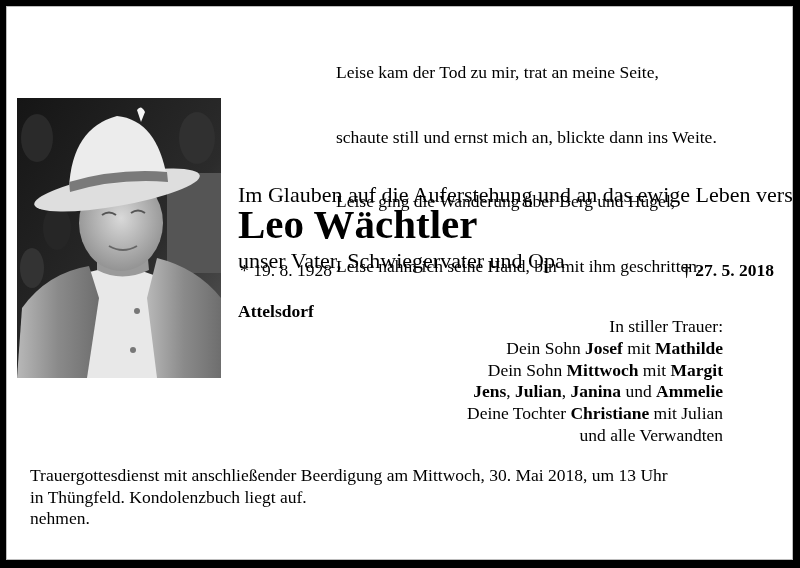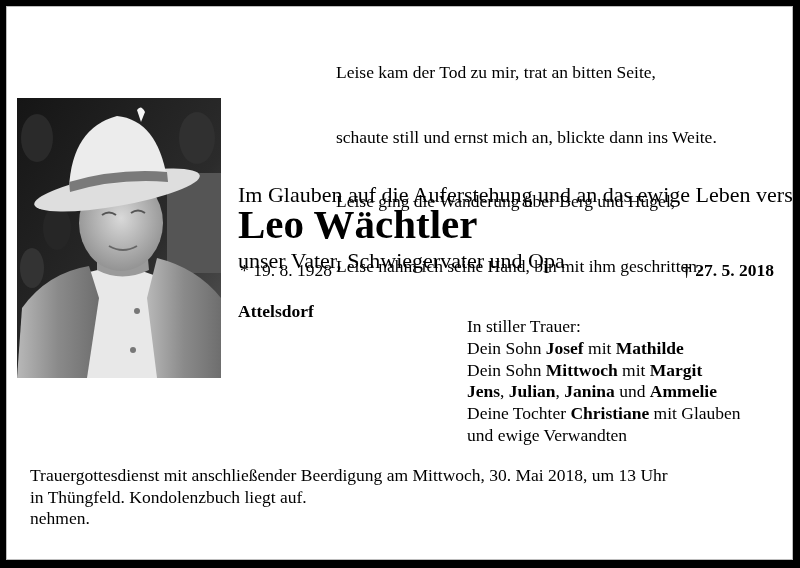--- a/index.html
+++ b/index.html
@@ -69,38 +69,38 @@
     font-size: 17.5px;
     line-height: 22px;
     font-weight: bold;
   }
   .mourners {
     position: absolute;
     left: 467px; top: 316px;
     font-size: 17.5px;
     line-height: 21.8px;
   }
-  .mourners .line { white-space: pre; }
+  .mourners .line { white-space: pre; text-align: right; }
   .mourners b { font-weight: bold; }
   .footer {
     position: absolute;
     left: 30px; top: 465px;
     width: 755px;
     font-size: 17.5px;
     line-height: 21.5px;
   }
   .footer .line { white-space: pre; }
 </style>
 </head>
 <body>
 
 <div class="sheet"></div>
 
 <div class="poem">
-  <div>Leise kam der Tod zu mir, trat an bitten Seite,</div>
+  <div>Leise kam der Tod zu mir, trat an meine Seite,</div>
   <div>schaute still und ernst mich an, blickte dann ins Weite.</div>
   <div>Leise ging die Wanderung über Berg und Hügel,</div>
   <div>Leise nahm ich seine Hand, bin mit ihm geschritten.</div>
 </div>
 
 <div class="photo" title="black-and-white portrait of an elderly man wearing a straw hat and vest">
   <svg width="204" height="280" viewBox="0 0 204 280">
     <defs>
       <linearGradient id="bg" x1="0" y1="0" x2="1" y2="1">
         <stop offset="0" stop-color="#151515"></stop>
@@ -158,21 +158,21 @@
 <div class="name">Leo Wächtler</div>
 <div class="birth">* 19. 8. 1928</div>
 <div class="death">† 27. 5. 2018</div>
 <div class="place">Attelsdorf</div>
 
 <div class="mourners">
   <div class="line">In stiller Trauer:</div>
   <div class="line"><span>Dein Sohn </span><b>Josef</b><span> mit </span><b>Mathilde</b></div>
   <div class="line"><span>Dein Sohn </span><b>Mittwoch</b><span> mit </span><b>Margit</b></div>
   <div class="line"><b>Jens</b><span>, </span><b>Julian</b><span>, </span><b>Janina</b><span> und </span><b>Ammelie</b></div>
-  <div class="line"><span>Deine Tochter </span><b>Christiane</b><span> mit Glauben</span></div>
-  <div class="line"><span>und ewige Verwandten</span></div>
+  <div class="line"><span>Deine Tochter </span><b>Christiane</b><span> mit Julian</span></div>
+  <div class="line"><span>und alle Verwandten</span></div>
 </div>
 
 <div class="footer">
   <div class="line">Trauergottesdienst mit anschließender Beerdigung am Mittwoch, 30. Mai 2018, um 13 Uhr</div>
   <div class="line">in Thüngfeld. Kondolenzbuch liegt auf.</div>
   <div class="line">nehmen.</div>
 </div>
 
 </body></html>

